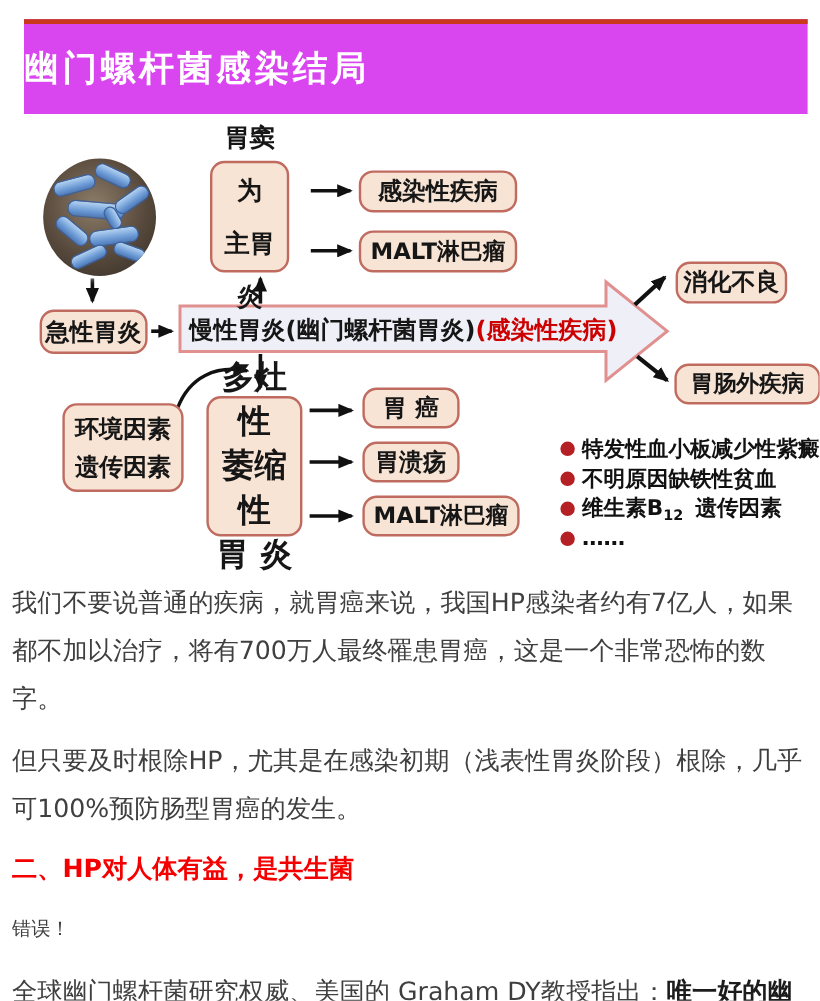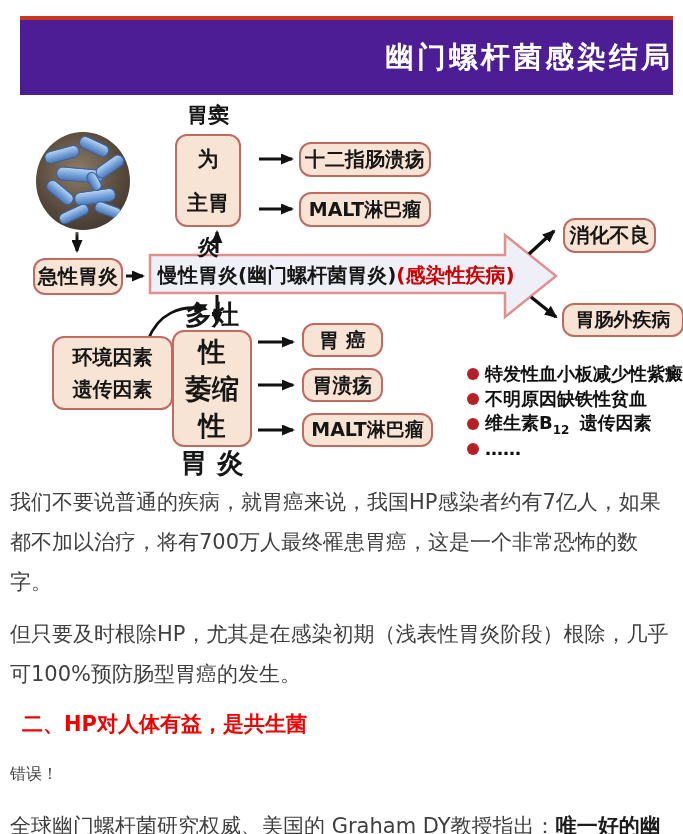--- a/index.html
+++ b/index.html
@@ -2,23 +2,23 @@
 <html><head>
 <meta charset="utf-8">
 <style>
   html,body{margin:0;padding:0;}
   body{
     width:683px;height:834px;overflow:hidden;background:#ffffff;
     font-family:"DejaVu Sans","Liberation Sans",sans-serif;
   }
   
   .banner{
-    margin:16px 10px 0 20px;height:75px;background:#4c1d95;
+    margin:16px 10px 0 20px;height:75px;background:#d946ef;
     border-top:4px solid #c9371c;
-    display:flex;align-items:center;justify-content:flex-end;
+    display:flex;align-items:center;justify-content:flex-start;
   }
   .banner-title{
     color:#ffffff;font-size:29px;font-weight:bold;letter-spacing:3px;
   }
   
   .diagram{position:relative;width:683px;height:352px;margin-top:23px;}
   .diagram svg{position:absolute;left:0;top:0;}
   .dbox{
     position:absolute;background:#f8e4d5;border:2.5px solid #bf6b60;
     border-radius:12px;box-sizing:border-box;
@@ -50,21 +50,21 @@
     width:12px;height:12px;border-radius:50%;background:#b52025;
     margin-right:6px;flex:0 0 auto;
   }
   .bullet-text{font-size:18px;font-weight:bold;color:#111111;white-space:nowrap;}
   .bullet-text sub{font-size:12px;}
   .b12-suffix{margin-left:10px;}
   
   .content{margin:0 10px;color:#3f3f3f;}
   .p1{margin:12px 0 0;font-size:21px;line-height:40px;}
   .p2{margin:12px 0 0;font-size:21px;line-height:40px;}
-  .h2red{margin:16px 12px 0;font-size:21px;line-height:28px;font-weight:bold;color:#f50000;}
+  .h2red{margin:16px 0 0;font-size:21px;line-height:28px;font-weight:bold;color:#f50000;}
   .wrong{margin:22px 0 0;font-size:16px;line-height:28px;}
   .p3{margin:18px 0 0;font-size:21px;line-height:40px;}
   .p3 .bold{font-weight:bold;color:#1c1c1c;}
 </style>
 </head>
 <body>
 
 <div class="banner">
   <span class="banner-title">幽门螺杆菌感染结局</span>
 </div>
@@ -102,25 +102,25 @@
     <div class="bact" style="left:8px;top:54px;width:30px;height:11px;transform:rotate(40deg);"></div>
     <div class="bact" style="left:38px;top:58px;width:40px;height:12px;transform:rotate(-8deg);"></div>
     <div class="bact" style="left:58px;top:72px;width:26px;height:10px;transform:rotate(20deg);"></div>
     <div class="bact" style="left:22px;top:76px;width:30px;height:10px;transform:rotate(-25deg);"></div>
     <div class="bact" style="left:48px;top:44px;width:18px;height:9px;transform:rotate(60deg);"></div>
   </div>
 
   <div class="dbox" style="left:33px;top:140px;width:90px;height:37px;font-size:20px;">急性胃炎</div>
   <div class="dbox" style="left:175px;top:16px;width:66px;height:93px;font-size:21px;line-height:44px;">胃窦为
 主胃炎</div>
-  <div class="dbox" style="left:299px;top:24px;width:132px;height:35px;font-size:20px;">十二指肠溃疡</div>
+  <div class="dbox" style="left:299px;top:24px;width:132px;height:35px;font-size:20px;">感染性疾病</div>
   <div class="dbox" style="left:299px;top:74px;width:132px;height:35px;font-size:19px;">MALT淋巴瘤</div>
   <div class="dbox" style="left:563px;top:100px;width:93px;height:35px;font-size:20px;">消化不良</div>
   <div class="dbox" style="left:562px;top:185px;width:122px;height:34px;font-size:19px;">胃肠外疾病</div>
-  <div class="dbox" style="left:52px;top:218px;width:121px;height:74px;font-size:20px;line-height:32px;">环境因素
+  <div class="dbox" style="left:52px;top:218px;width:101px;height:74px;font-size:20px;line-height:32px;">环境因素
 遗传因素</div>
   <div class="dbox" style="left:172px;top:212px;width:80px;height:117px;font-size:27px;line-height:37px;">多灶性
 萎缩性
 胃 炎</div>
   <div class="dbox" style="left:302px;top:205px;width:81px;height:34px;font-size:20px;">胃 癌</div>
   <div class="dbox" style="left:302px;top:250px;width:81px;height:34px;font-size:20px;">胃溃疡</div>
   <div class="dbox" style="left:302px;top:295px;width:131px;height:34px;font-size:19px;">MALT淋巴瘤</div>
 
   <div class="chronic-label">
     <span>慢性胃炎(幽门螺杆菌胃炎)</span>

